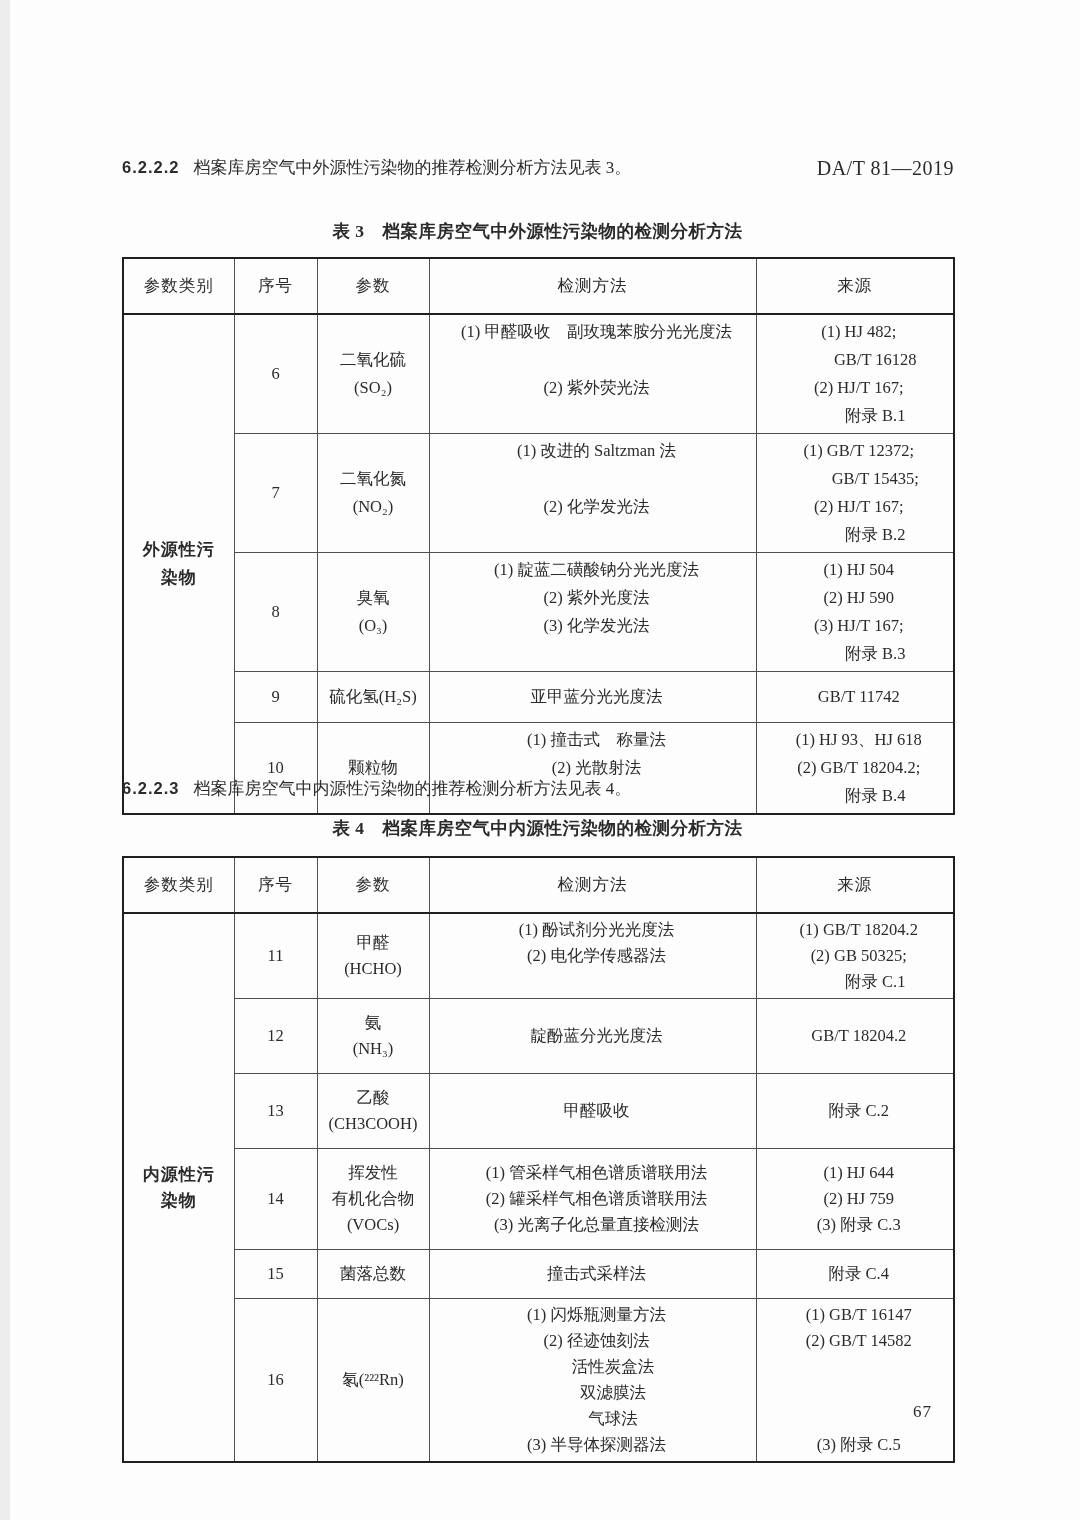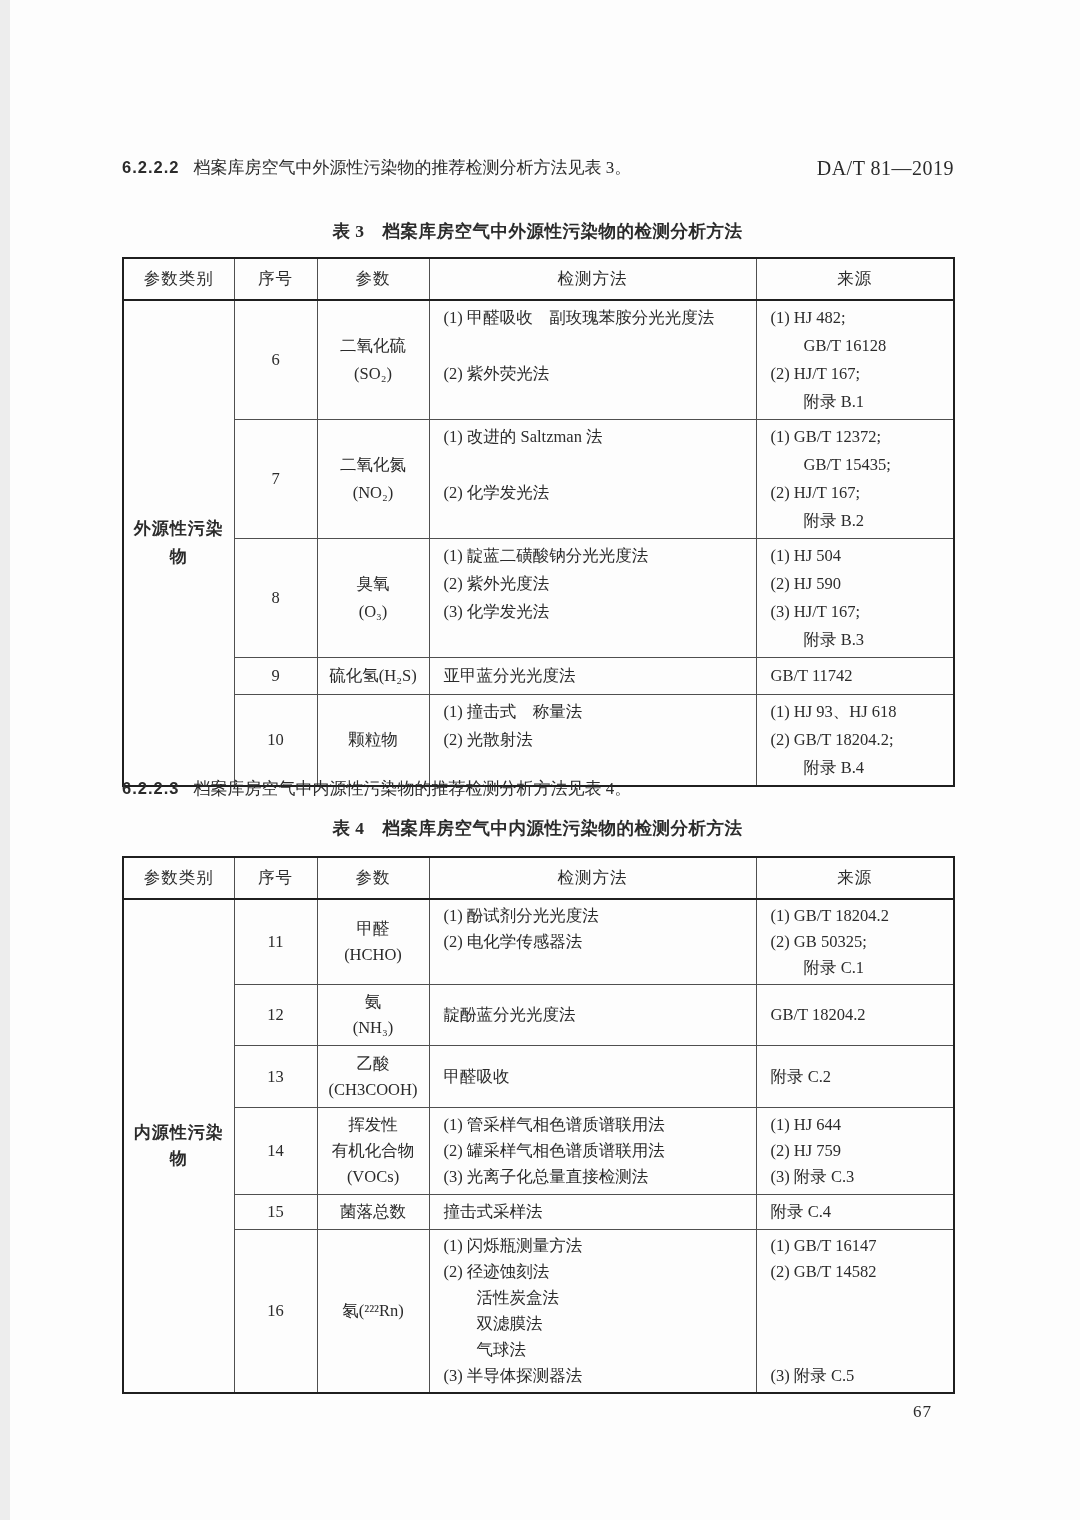--- a/index.html
+++ b/index.html
@@ -16,27 +16,27 @@
   .clause .num{font-family:"Liberation Sans","DejaVu Sans",sans-serif;font-weight:bold;font-size:16.5px;margin-right:14px;letter-spacing:1px;}
   .clause-1{top:155px;}
   .clause-2{top:776px;}
   .tbl-title{left:122px;width:831px;text-align:center;font-weight:bold;font-size:17.5px;letter-spacing:.5px;}
   .title-1{top:219px;}
   .title-2{top:816px;}
   table{border-collapse:collapse;table-layout:fixed;width:831px;border:2.5px solid #1f1f1f;background:#fdfdfd;}
   .tbl-1{left:122px;top:257px;}
   .tbl-2{left:122px;top:856px;}
   col.c1{width:111px}col.c2{width:83px}col.c3{width:112px}col.c4{width:327px}col.c5{width:198px}
-  th,td{border:1px solid #4f4f4f;font-size:16.5px;font-weight:normal;padding:4px;}
+  th,td{border:1px solid #4f4f4f;font-size:16.5px;font-weight:normal;padding:11px;}
   thead th{height:32px;text-align:center;vertical-align:middle;border-bottom:2.5px solid #1f1f1f;letter-spacing:1px;}
   td{vertical-align:middle;text-align:center;white-space:pre-wrap;}
   .tbl-1 td{line-height:28px;}
   .tbl-2 td{line-height:26px;}
   td.cat{font-size:17px;letter-spacing:1px;font-weight:bold;}
-  td.txt{text-align:left;vertical-align:top;padding:3px 6px 3px 14px;}
+  td.txt{text-align:center;vertical-align:top;padding:3px 6px 3px 14px;}
   td.txt.vm{vertical-align:middle;}
   tr.h114{height:114px}tr.h113{height:113px}tr.h33{height:33px}tr.h89{height:89px}
   tr.h78{height:78px}tr.h61{height:61px}tr.h62{height:62px}tr.h86{height:86px}tr.h31{height:31px}tr.h157{height:157px}
   .page-num{top:1402px;left:913px;font-size:17px;letter-spacing:1px;}
 </style>
 </head>
 <body>
 
 <div class="scan-edge"></div>
 

